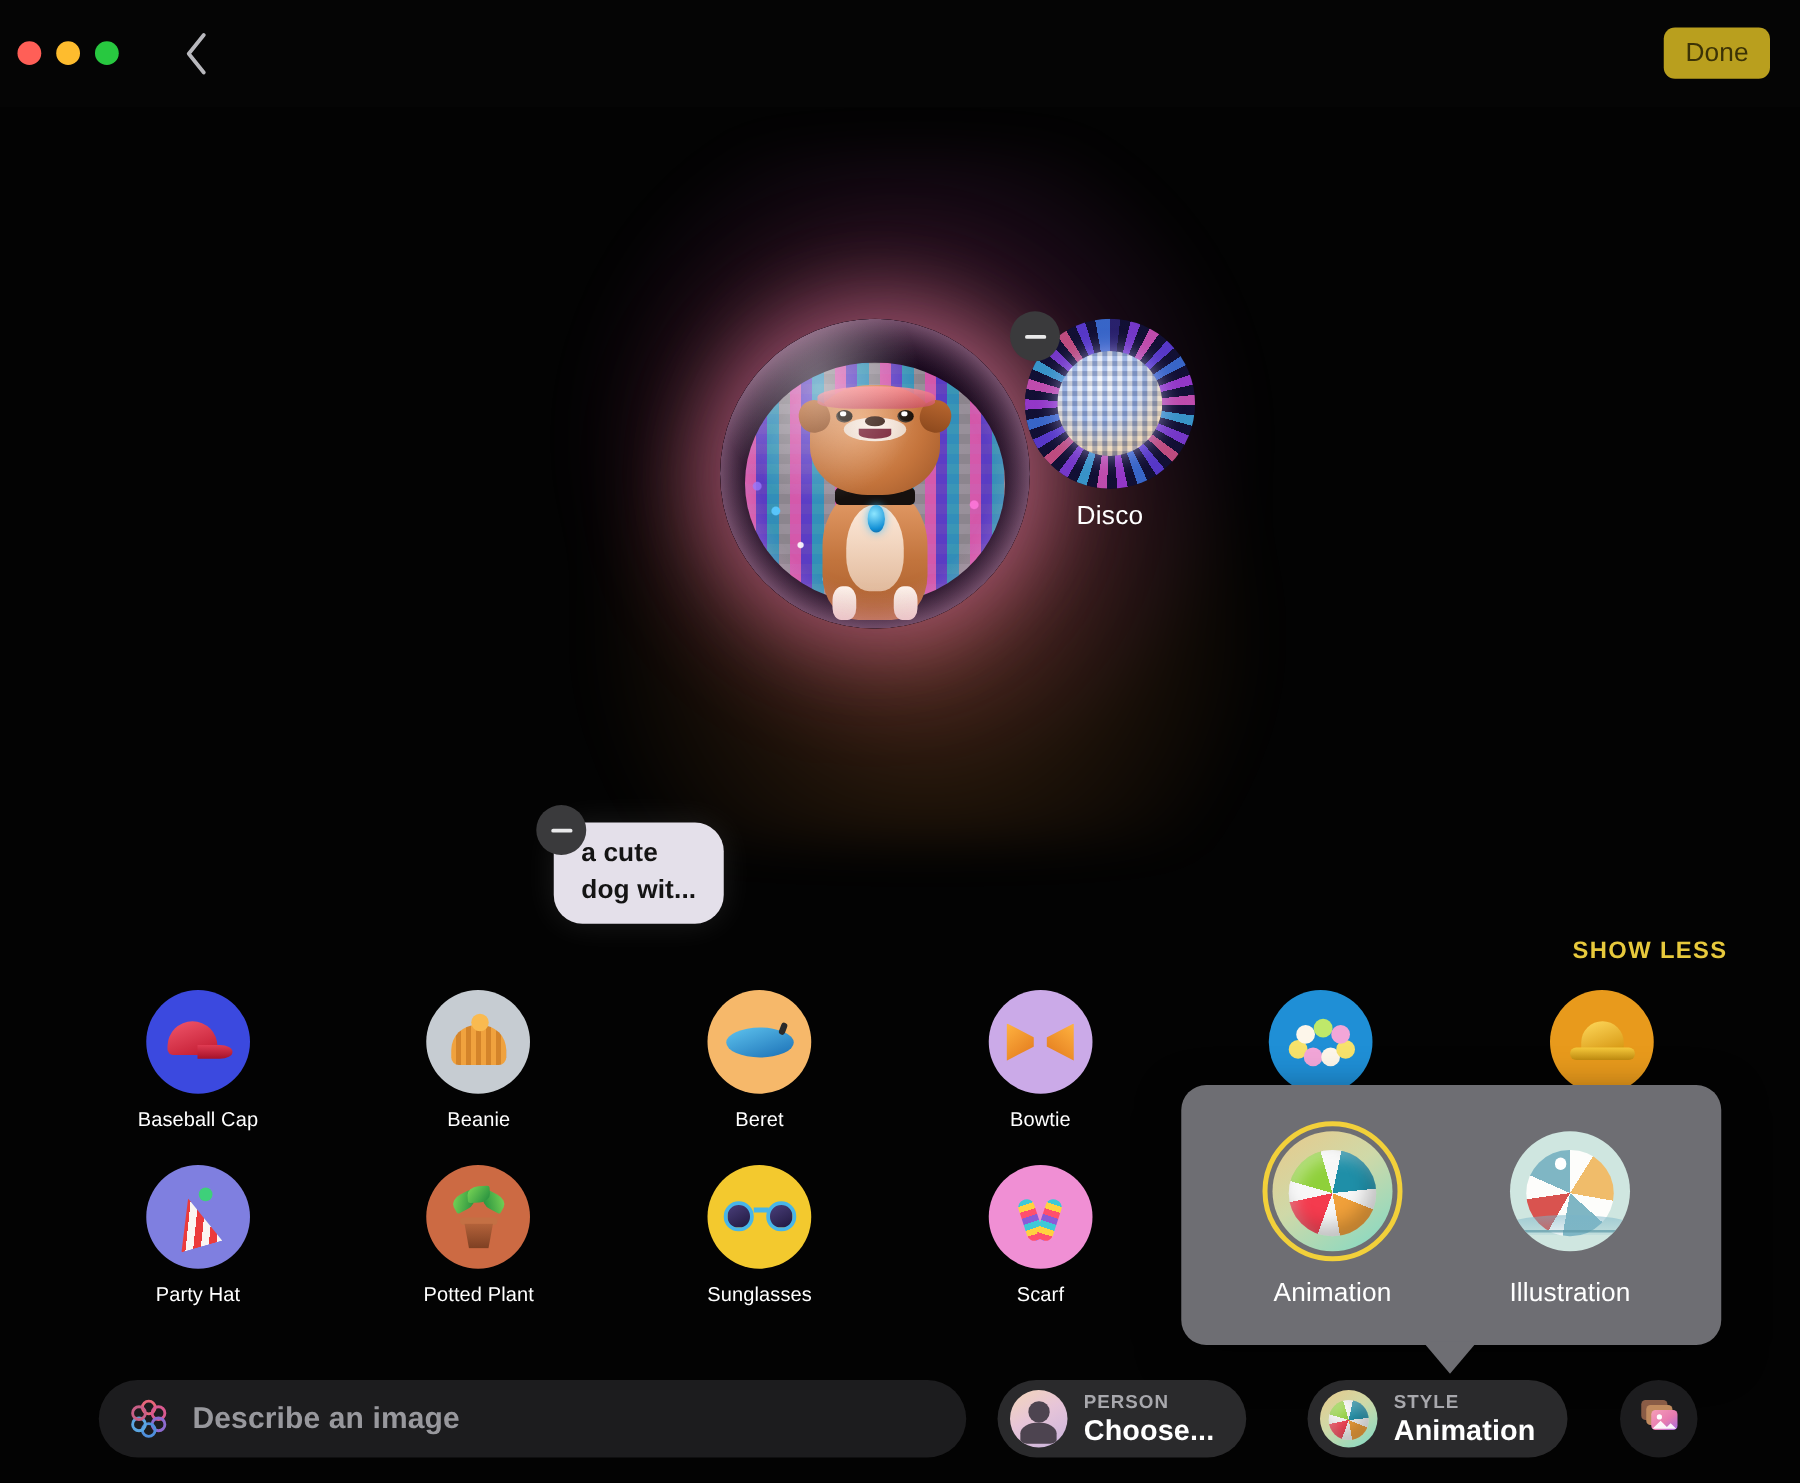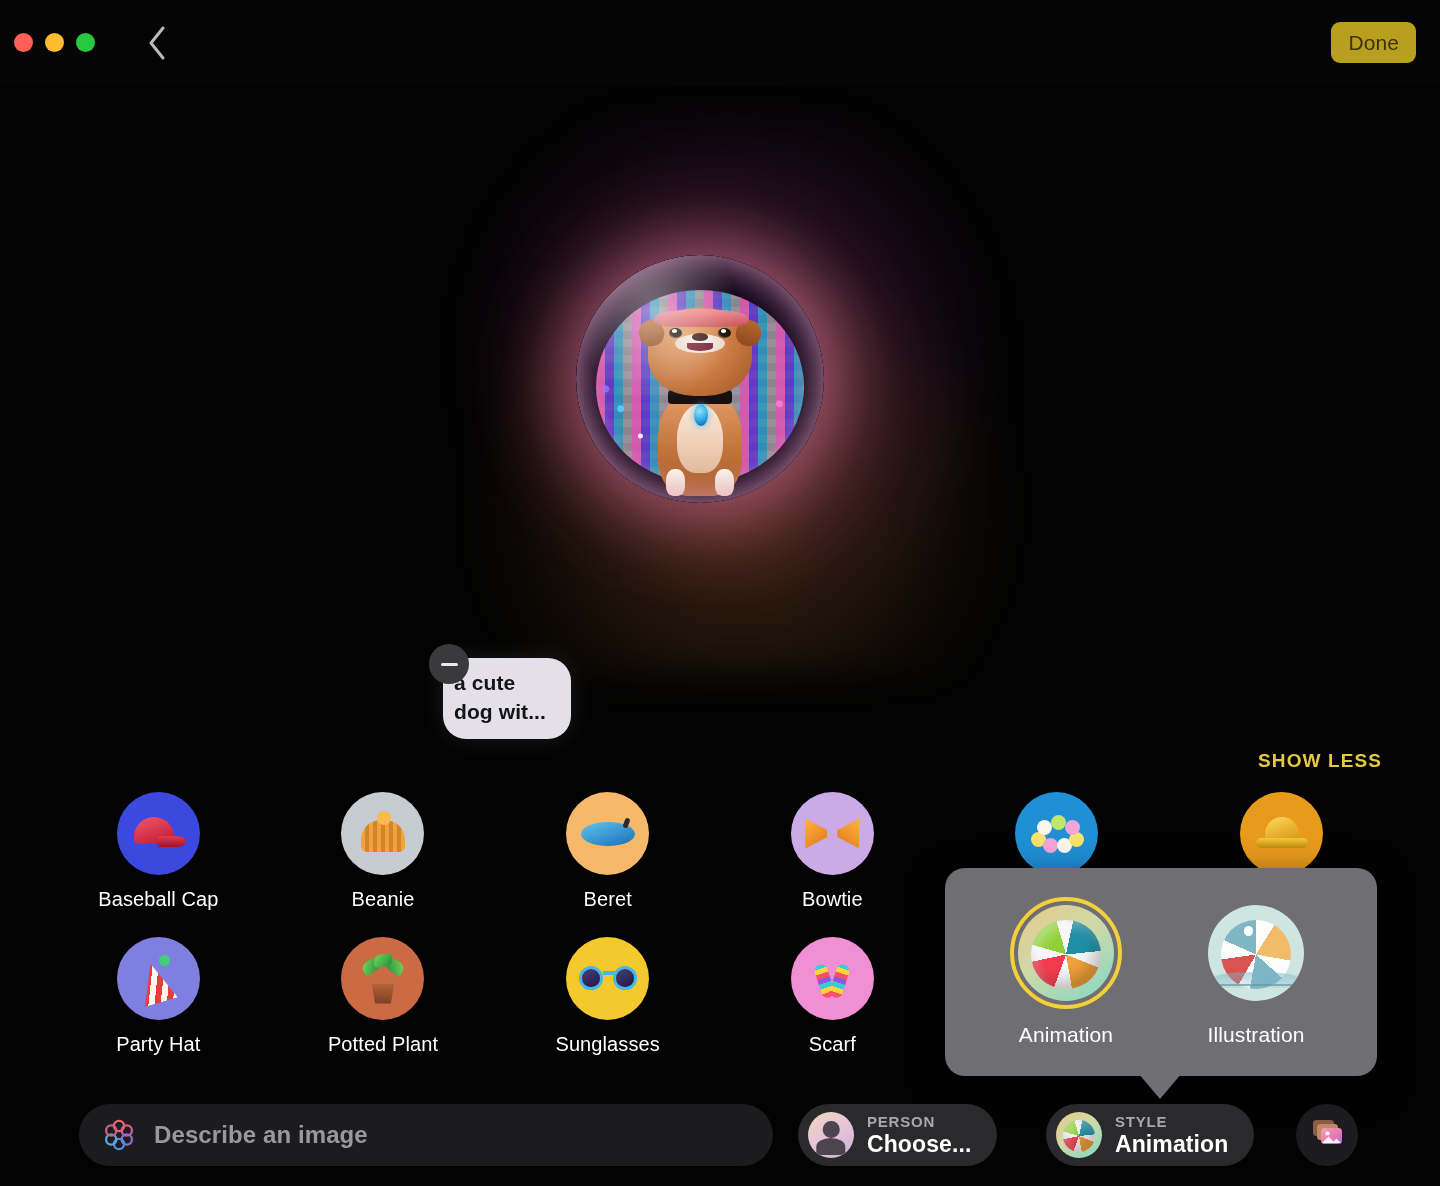--- a/index.html
+++ b/index.html
@@ -218,21 +218,21 @@
     width: 40px; height: 40px; border-radius: 50%;
     background: #3a3a3c; display: flex; align-items: center; justify-content: center;
   }
   .minus-badge i {
     display: block; width: 17px; height: 3px; border-radius: 2px; background: #e9e9ea;
   }
 
   
   .prompt-chip { position: absolute; left: 443px; top: 572px; }
   .prompt-pill {
-    min-width: 128px; padding: 11px 11px 13px;
+    min-width: 128px; padding: 11px 22px 13px;
     background: #e4e0ea; border-radius: 23px;
     color: #141414; font-size: 21px; font-weight: 700; line-height: 1.36;
     letter-spacing: .1px;
     box-shadow: 0 0 26px rgba(255,255,255,.10);
   }
   .prompt-chip .minus-badge { left: -14px; top: -14px; }
 
   
   .acc-head {
     position: absolute; top: 750px; left: 0; width: 1440px; height: 30px;
@@ -249,21 +249,21 @@
     position: absolute; top: 792px; left: 46px; width: 1348px;
     display: grid; grid-template-columns: repeat(6, 1fr);
     row-gap: 26px; column-gap: 0;
   }
   .acc-item { display: flex; flex-direction: column; align-items: center; }
   .acc-circle {
     width: 83px; height: 83px; border-radius: 50%; position: relative; overflow: hidden;
     display: flex; align-items: center; justify-content: center;
   }
   .acc-label {
-    margin-top: 13px; color: #fff; font-size: 20px; font-weight: 500; letter-spacing: .1px;
+    margin-top: 13px; color: #fff; font-size: 16px; font-weight: 500; letter-spacing: .1px;
     white-space: nowrap;
   }
 
   
   .g-cap  { width: 56px; height: 34px; position: relative; }
   .g-cap::before { content:''; position:absolute; left:4px; top:0; width:40px; height:27px;
     border-radius: 22px 22px 5px 5px; background: linear-gradient(160deg,#f0576b,#c0182f); }
   .g-cap::after { content:''; position:absolute; left:28px; top:19px; width:28px; height:11px;
     border-radius: 0 50% 50% 0 / 0 70% 70% 0; background: linear-gradient(180deg,#e03b52,#a5122a); }
   .g-beanie { width: 48px; height: 46px; position: relative; }
@@ -448,20 +448,30 @@
             <div class="dog-eye eye-r"></div>
             <div class="dog-muzzle"></div>
             <div class="dog-nose"></div>
             <div class="dog-mouth"></div>
           </div>
         </div>
         <div class="bubble-gloss"></div>
       </div>
     </div>
 
+    <div class="chip-disco">
+      <div class="minus-badge">
+          <i></i>
+        </div>
+      <div class="chip-circle">
+        <div class="rays"></div>
+        <div class="mirrorball"></div>
+      </div>
+      <div class="chip-label">Disco</div>
+    </div>
 
     <div class="prompt-chip">
       <div class="minus-badge">
           <i></i>
         </div>
       <div class="prompt-pill" style="white-space: pre-line;">a cute
 dog wit...</div>
     </div>
   </div>
 

